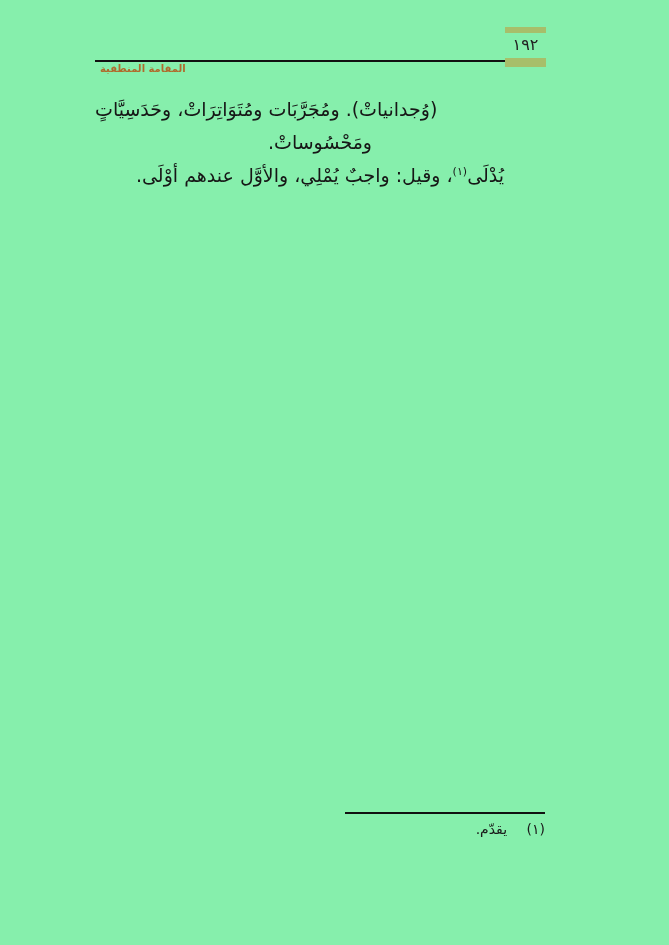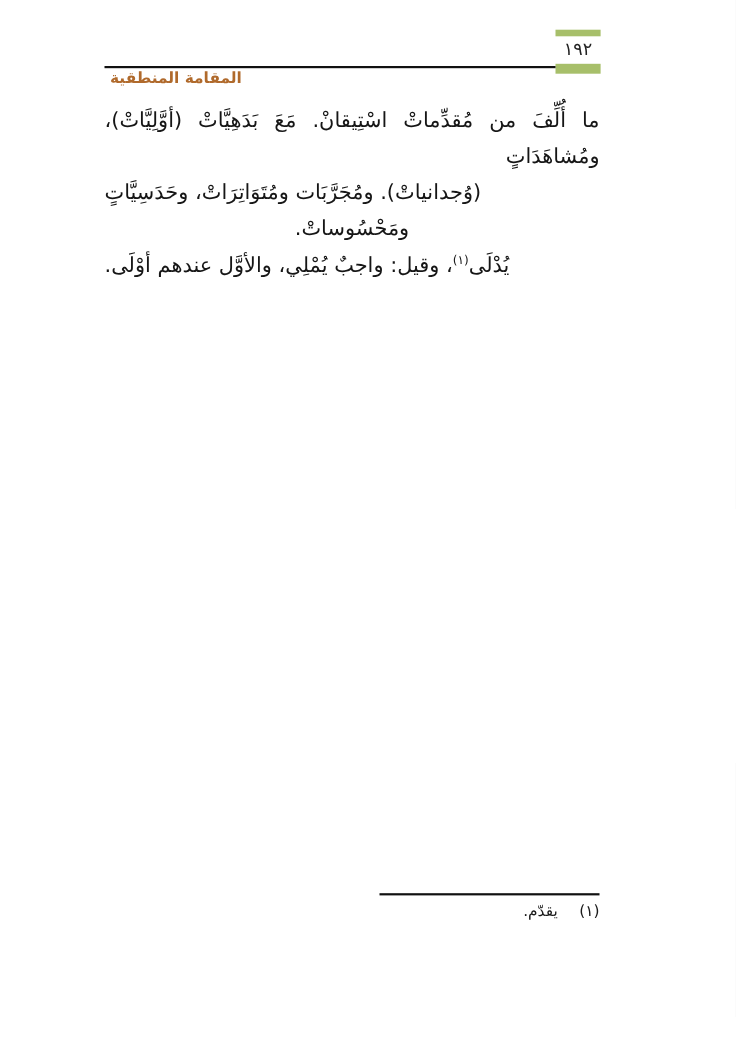--- a/index.html
+++ b/index.html
@@ -5,21 +5,21 @@
   html, body {
     margin: 0;
     padding: 0;
     background: #e8e8e8;
   }
   .page {
     position: relative;
     width: 669px;
     height: 945px;
     margin: 0 auto;
-    background: #ffffff;
+    background: #86efac;
     font-family: "DejaVu Sans", sans-serif;
     color: #1a1a1a;
     overflow: hidden;
   }
 
   
   .pageno-block {
     position: absolute;
     left: 505px;
     top: 27px;
@@ -53,39 +53,39 @@
     left: 95px;
     top: 60px;
     width: 410px;
     height: 2px;
     background: #111;
   }
   .header-title {
     position: absolute;
     left: 100px;
     top: 63px;
-    font-size: 14px;
+    font-size: 10px;
     font-weight: bold;
     color: #b06a2c;
     direction: rtl;
   }
 
   
   .text-block {
     position: absolute;
     left: 95px;
     top: 93px;
     width: 450px;
     direction: rtl;
     font-size: 19px;
     line-height: 33px;
     color: #161616;
   }
   .line {
-    text-align: left; 
+    text-align: center; 
   }
   .line.justify {
     text-align: justify;
     text-align-last: justify;
   }
   .line.center {
     text-align: left;
     text-align-last: center;
   }
   .line.indent {
@@ -130,21 +130,20 @@
   <div class="pageno-block">
     <div class="green-bar top"></div>
   </div>
   <div class="pageno">١٩٢</div>
   <div class="green-bar bottom"></div>
 
   <div class="header-rule"></div>
   <div class="header-title" dir="rtl">المقامة المنطقية</div>
 
   <div class="text-block">
-    <div class="line justify">ما أُلِّفَ من مُقدِّماتْ اسْتِيقانْ. مَعَ بَدَهِيَّاتْ (أوَّلِيَّاتْ)، ومُشاهَدَاتٍ</div>
     <div class="line center">(وُجدانياتْ). ومُجَرَّبَات ومُتَوَاتِرَاتْ، وحَدَسِيَّاتٍ ومَحْسُوساتْ.</div>
     <div class="line"><span>يُدْلَى</span><sup class="fn-ref">(١)</sup><span>، وقيل: واجبٌ يُمْلِي، والأوَّل عندهم أوْلَى.</span></div>
   </div>
 
   <div class="footnote-rule"></div>
   <div class="footnote">
     <span class="fn-marker">(١)</span>
     <span class="fn-text">يقدّم.</span>
   </div>
 

